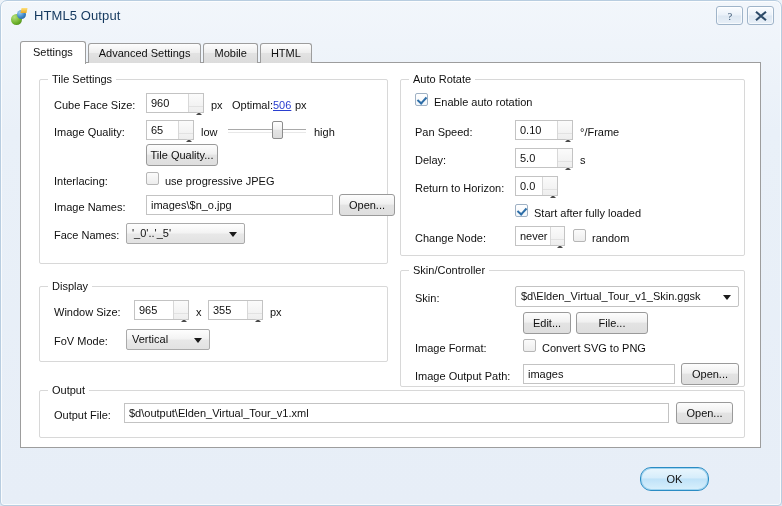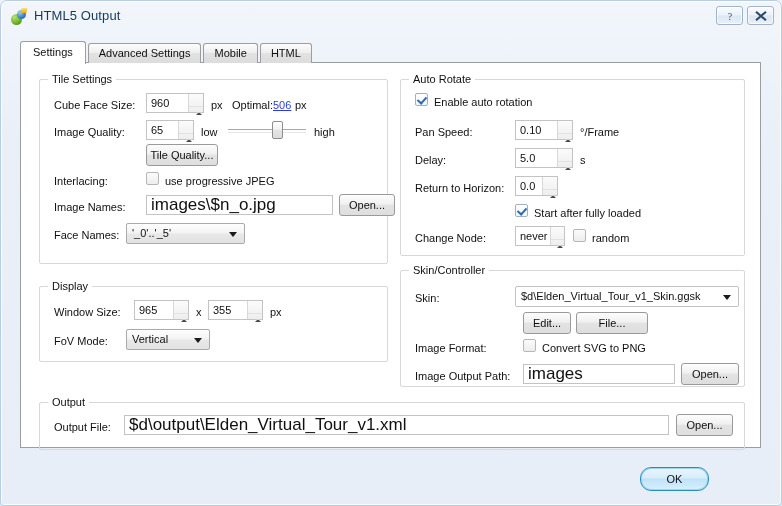--- a/index.html
+++ b/index.html
@@ -181,21 +181,21 @@
     line-height: 13px;
   }
 
   
   .tinput {
     position: absolute;
     box-sizing: border-box;
     border: 1px solid #c3c3c3;
     background: #ffffff;
     font-family: "Liberation Sans", sans-serif;
-    font-size: 17px;
+    font-size: 11px;
     color: #101010;
     padding: 0 4px;
     line-height: 18px;
     height: 20px;
     white-space: nowrap;
     overflow: hidden;
   }
 
   
   .spin {
@@ -545,21 +545,21 @@
 
         <span class="lbl" style="left:14px; top:71px;">Image Format:</span>
         <div class="cb" style="left:122px; top:68px;"></div>
         <span class="lbl" style="left:141px; top:71px;">Convert SVG to PNG</span>
 
         <span class="lbl" style="left:14px; top:99px;">Image Output Path:</span>
         <div class="tinput" style="left:122px; top:93px; width:152px;">images</div>
         <div class="btn" style="left:280px; top:92px; width:58px;">Open...</div>
       </div>
 
-      <div class="group" style="left:18px; top:339px; width:706px; height:48px;padding-left:10px;">
+      <div class="group" style="left:18px; top:327px; width:706px; height:48px;padding-left:10px;">
         <span class="legend">Output</span>
 
         <span class="lbl" style="left:14px; top:18px;">Output File:</span>
         <div class="tinput" style="left:84px; top:12px; width:545px;">$d\output\Elden_Virtual_Tour_v1.xml</div>
         <div class="btn" style="left:636px; top:11px; width:57px;">Open...</div>
       </div>
 
     </div>
   </div>
 

